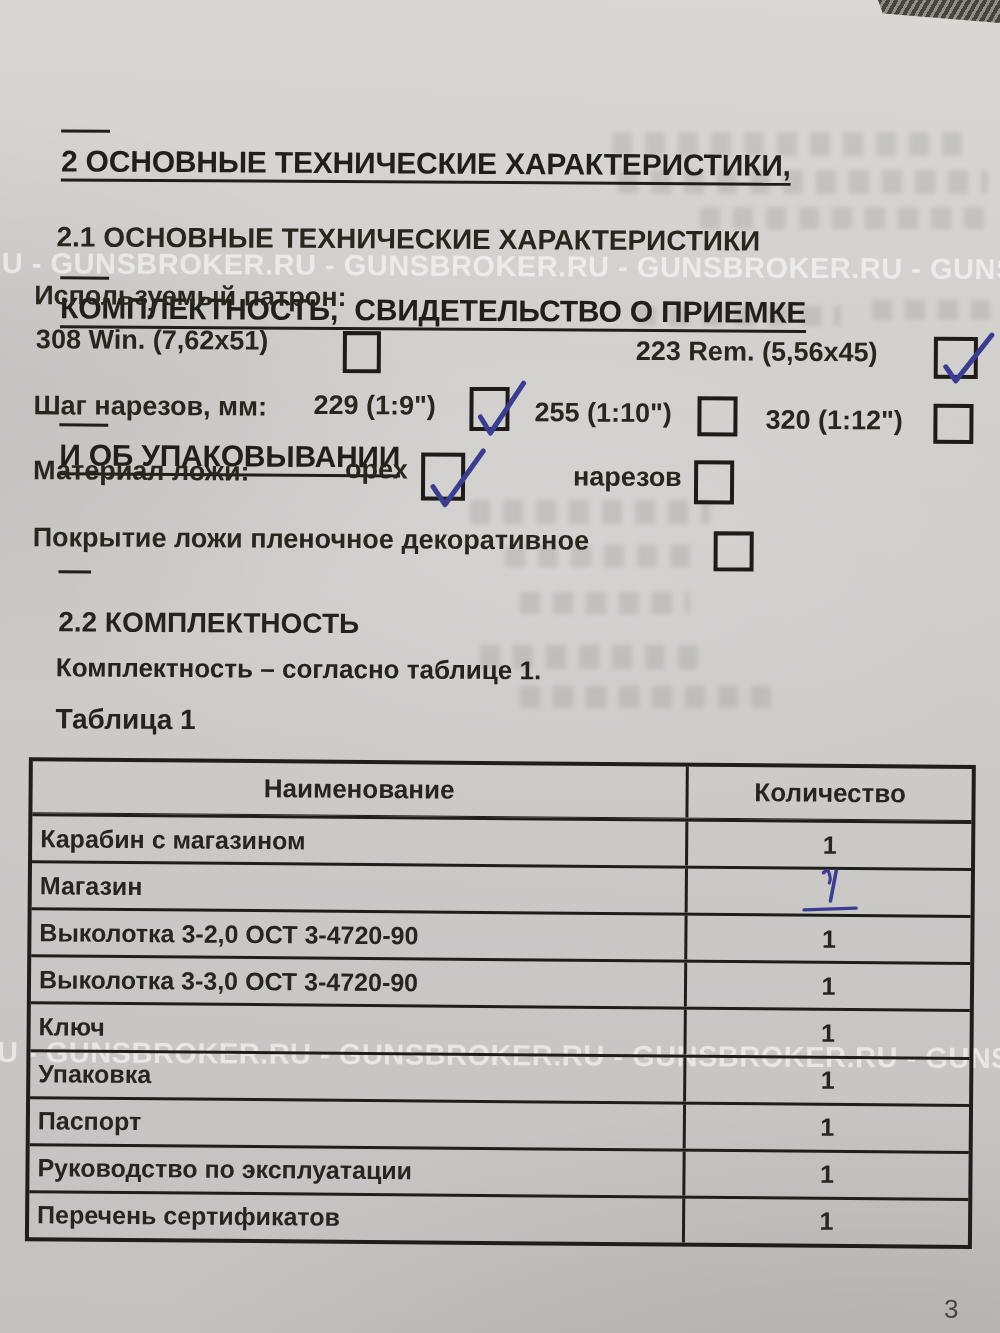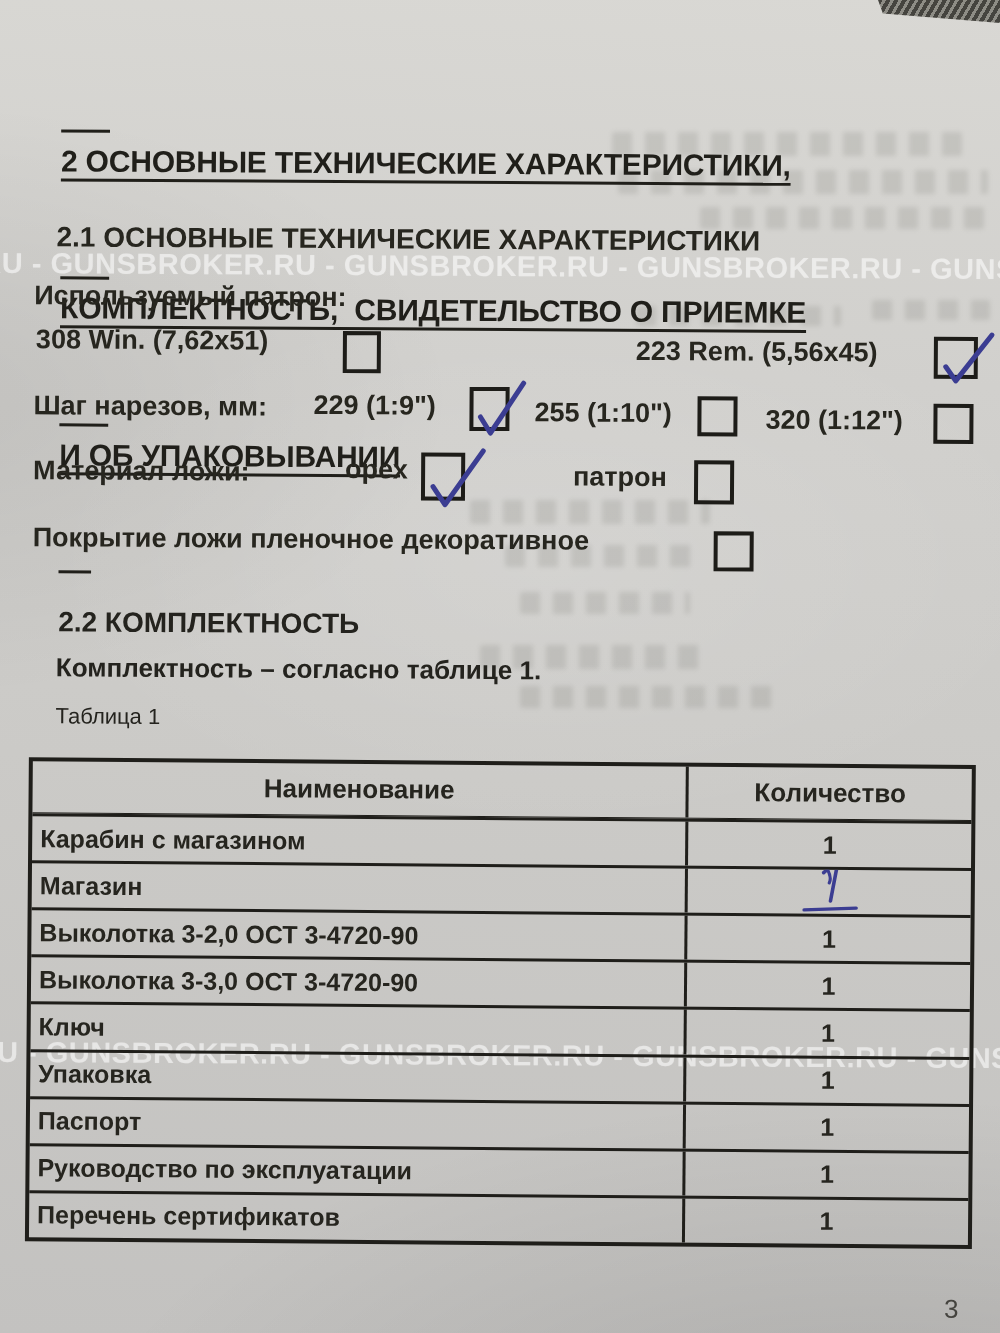--- a/index.html
+++ b/index.html
@@ -15,21 +15,21 @@
   }
   .content{position:absolute; inset:0; transform:rotate(0.35deg); transform-origin:0 0;}
   .abs{position:absolute; white-space:pre;}
   .doc-title{font-size:30px; font-weight:700; line-height:49px; letter-spacing:-0.2px;
     text-decoration:underline; text-decoration-thickness:3px; text-underline-offset:7px;
     color:#201f1a;}
   .h21{font-size:28px; font-weight:700; color:#27261f;}
   .bodytext{font-size:27px; font-weight:700; color:#27261f;}
   .h22{font-size:28px; font-weight:700;}
   .note{font-size:26px; font-weight:700;}
-  .caption{font-size:22px; font-weight:400;}
+  .caption{font-size:28px; font-weight:700;}
   .pagenum{font-size:26px; font-weight:400; color:#45443f;}
 
   .checkbox{position:absolute; border:4px solid #1d1c18; background:transparent; box-sizing:border-box;}
   .checkbox .checkmark{display:none; position:absolute; left:-6px; top:-22px; overflow:visible;}
   .checkbox.checked .checkmark{display:block;}
 
   .watermark{
     position:absolute; left:-18px; width:1060px; overflow:hidden;
     font-size:29px; font-weight:700; letter-spacing:0.5px; white-space:nowrap;
     color:rgba(255,255,255,0.52); text-shadow:0 0 2px rgba(255,255,255,0.12);
@@ -118,21 +118,21 @@
       
     </span>
 
     <div class="abs bodytext" style="left:36px;top:455px">Материал ложи:</div>
     <div class="abs bodytext" style="left:348px;top:452px">орех</div>
     <span class="checkbox checked" style="left:424px;top:450px;width:44px;height:48px">
       <svg class="checkmark" width="80" height="80">
           <path class="pen" d="M14,52 L26,70 L64,16" stroke-width="5"></path>
         </svg>
     </span>
-    <div class="abs bodytext" style="left:576px;top:458px">патрон</div>
+    <div class="abs bodytext" style="left:576px;top:458px">нарезов</div>
     <span class="checkbox" style="left:697px;top:456px;width:40px;height:44px">
       
     </span>
 
     <div class="abs bodytext" style="left:36px;top:522px">Покрытие ложи пленочное декоративное</div>
     <span class="checkbox" style="left:717px;top:527px;width:40px;height:40px">
       
     </span>
 
     <div class="abs h22" style="left:62px;top:606px">2.2 КОМПЛЕКТНОСТЬ</div>

